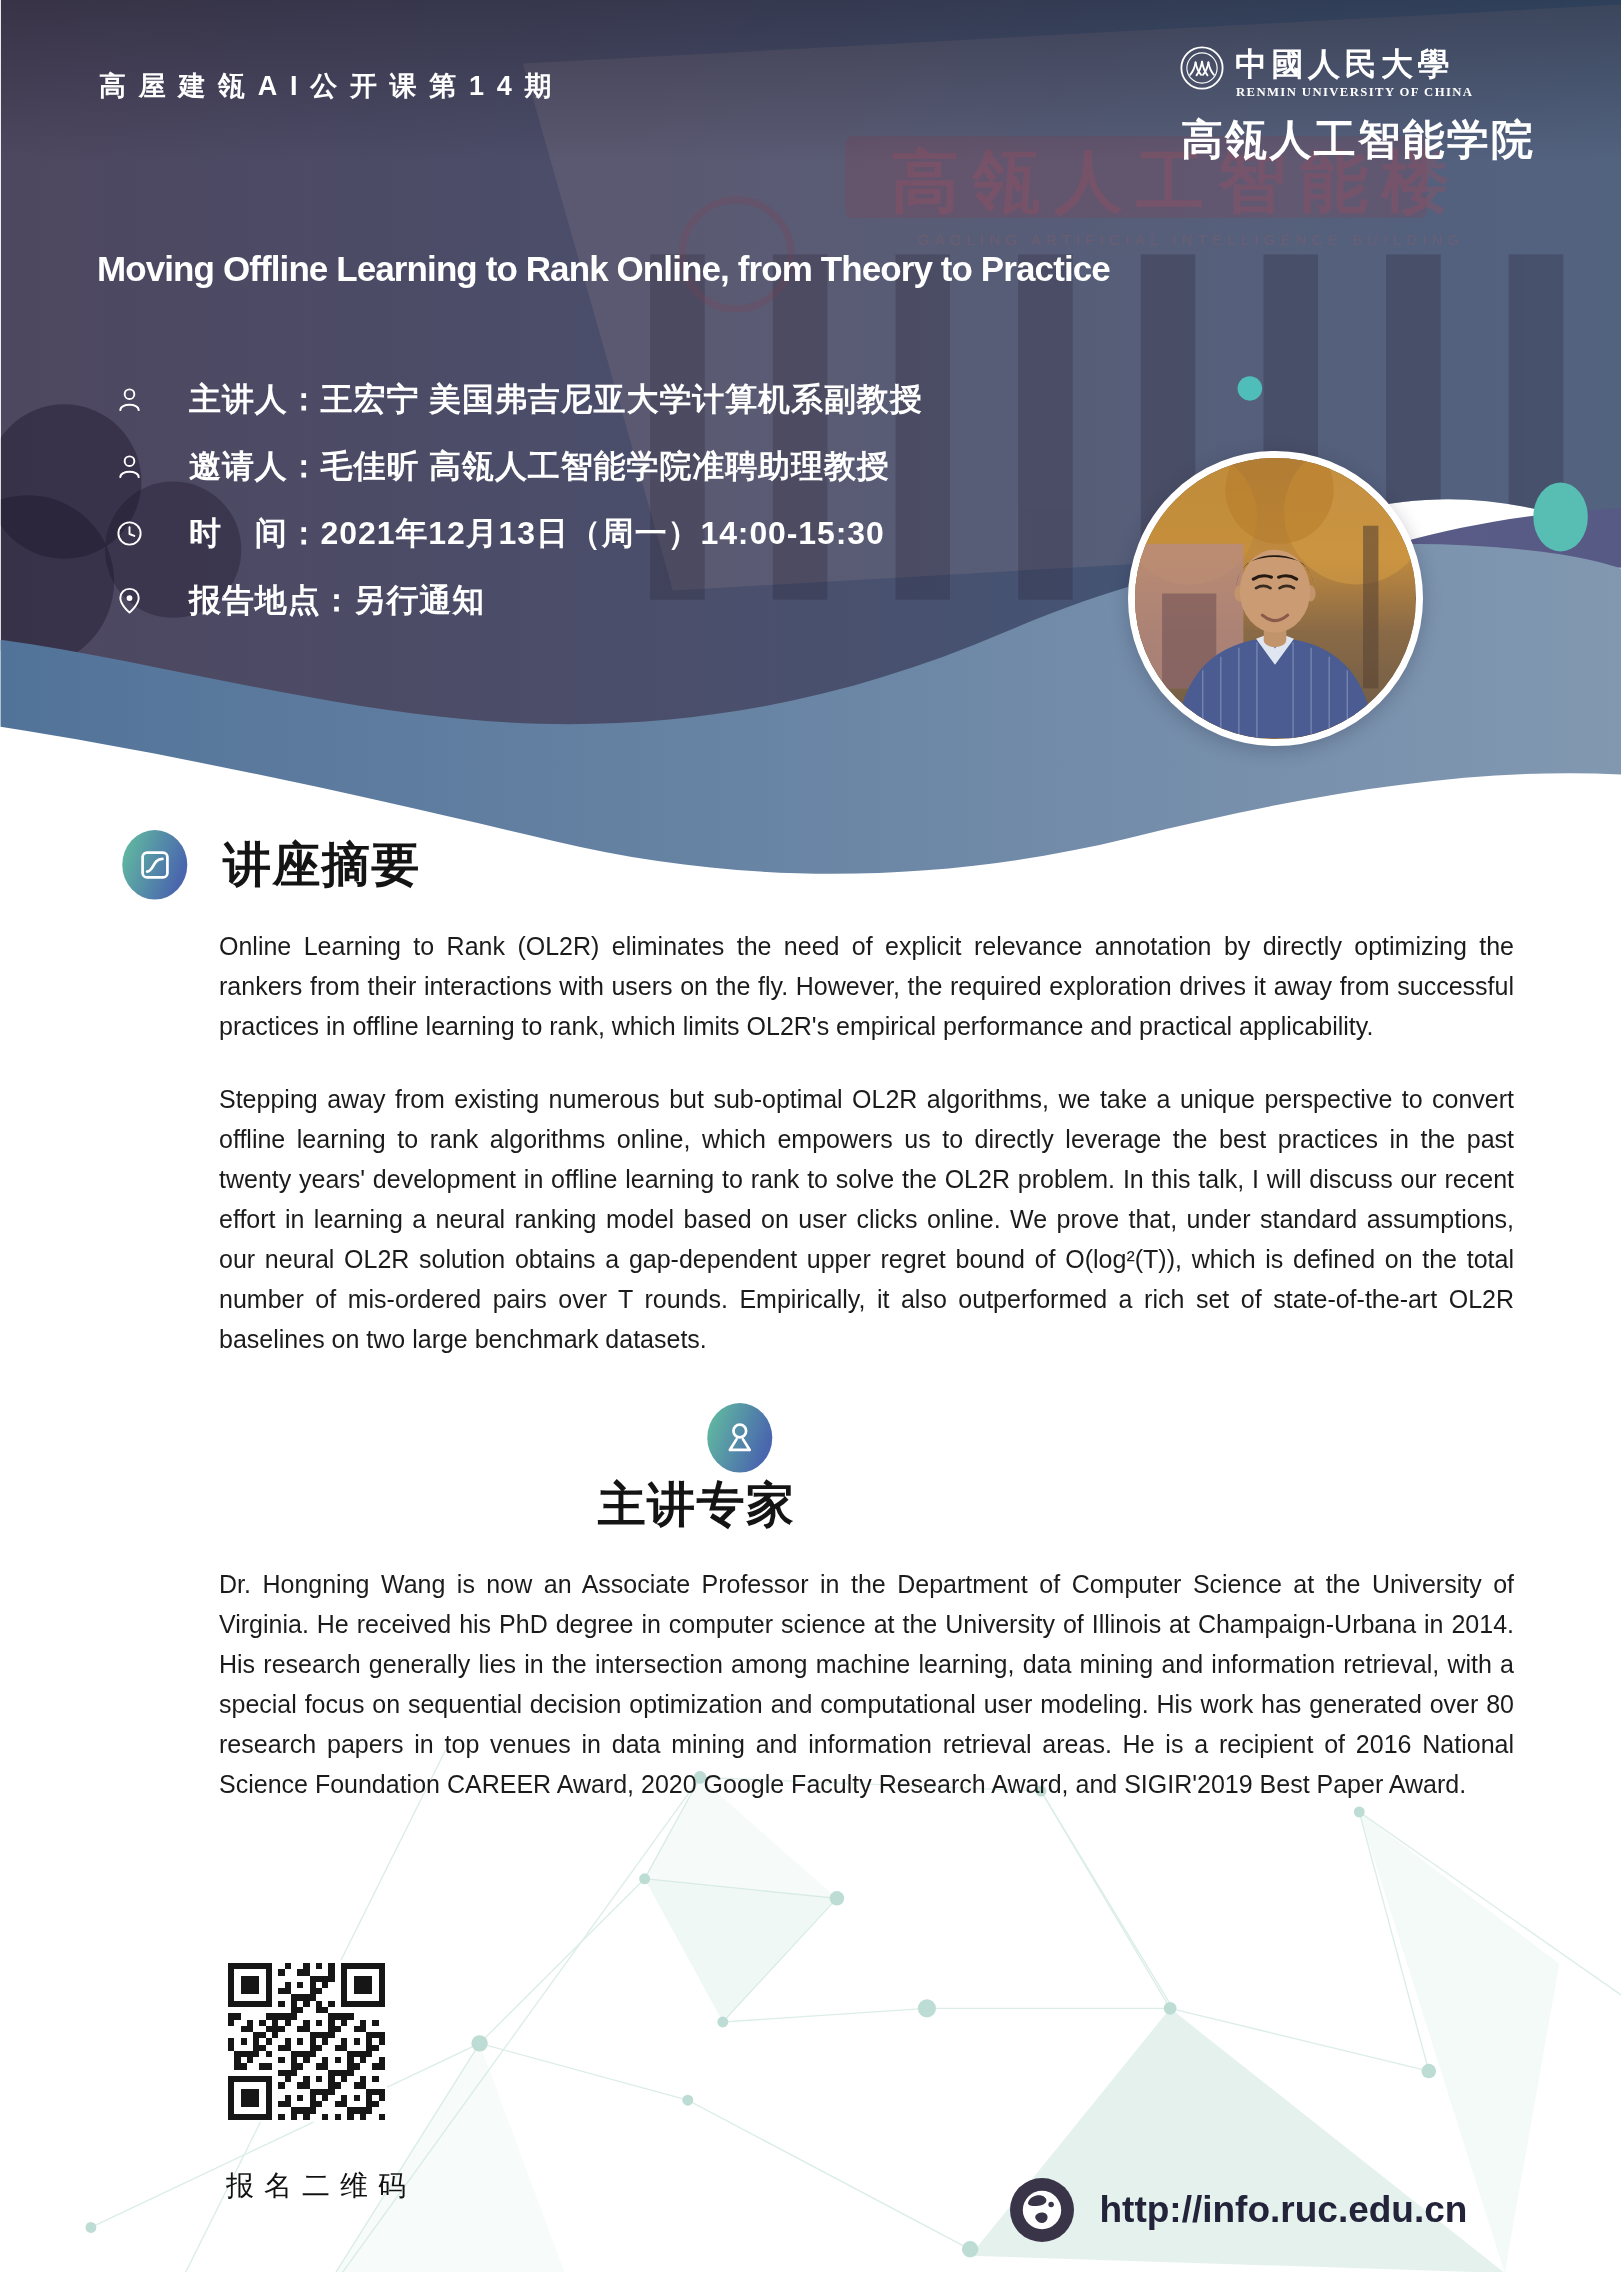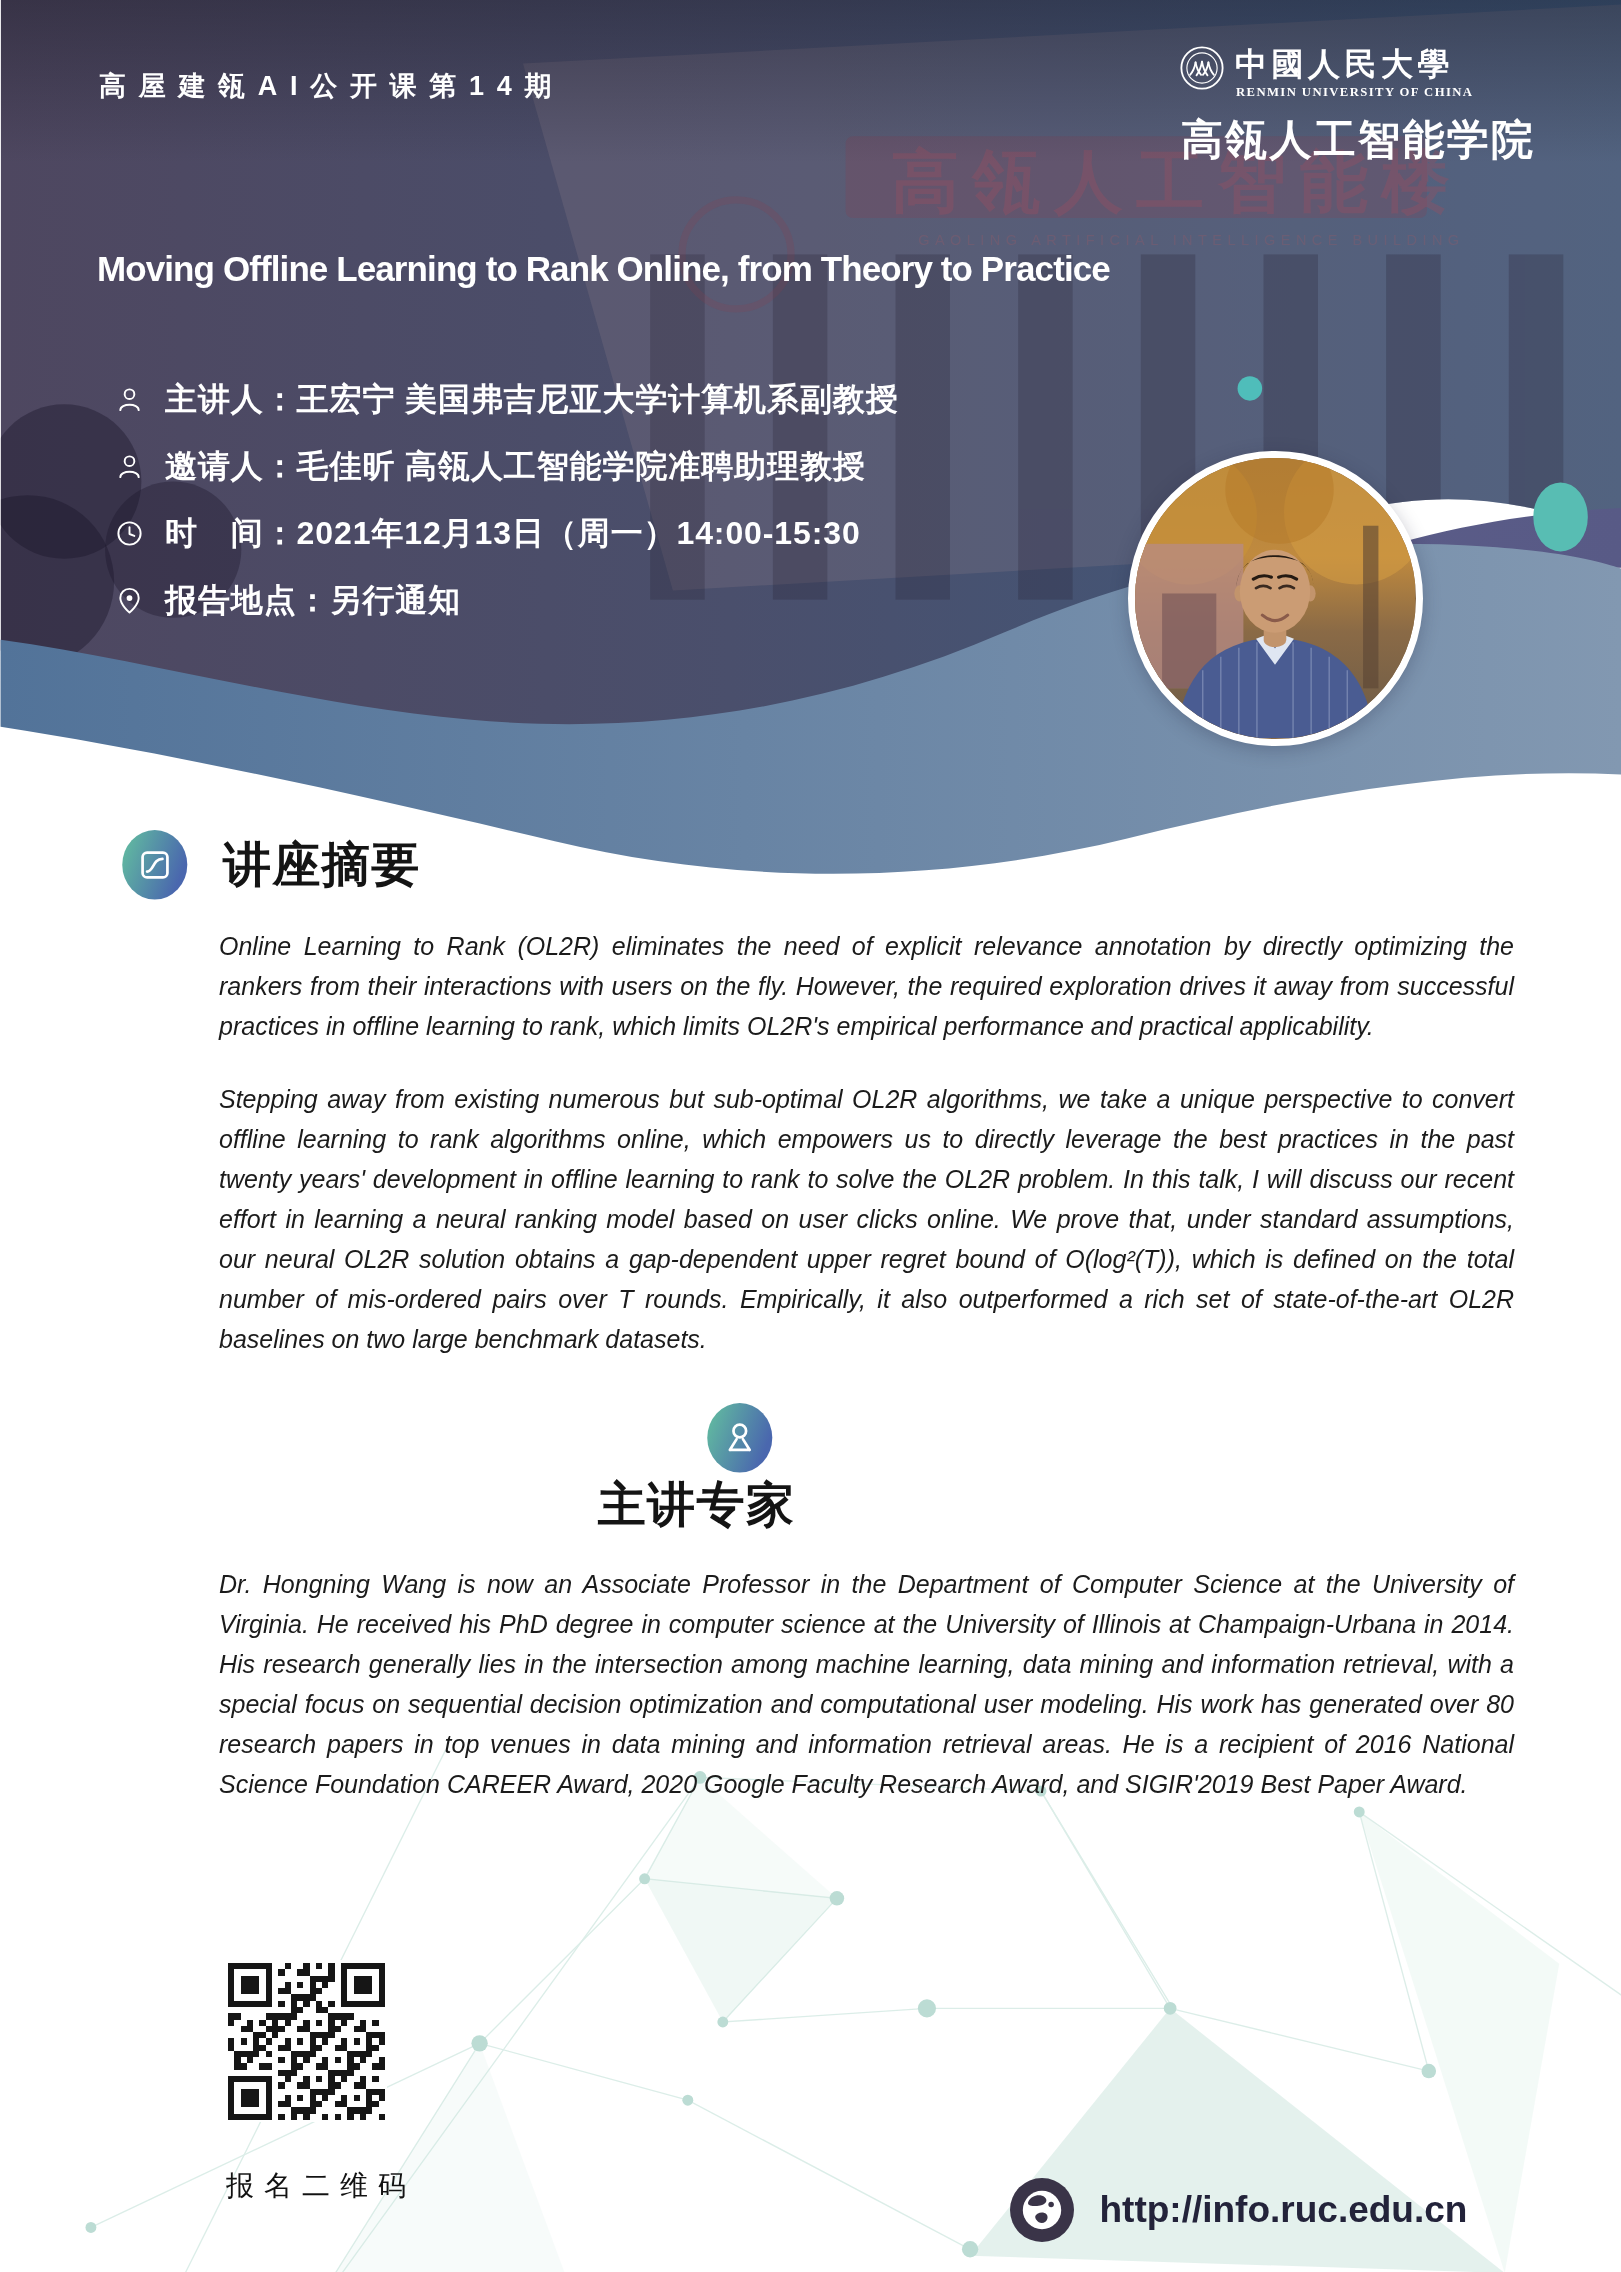--- a/index.html
+++ b/index.html
@@ -21,36 +21,36 @@
     font-size:32px;font-weight:700;letter-spacing:4.5px;white-space:nowrap;}
   .uni-en{position:absolute;left:56px;top:45px;font-family:"Liberation Serif",serif;
     font-size:12.7px;font-weight:700;letter-spacing:1.4px;white-space:nowrap;}
   .school{position:absolute;left:0.9px;top:72px;font-size:42px;font-weight:700;letter-spacing:2.3px;white-space:nowrap;}
   .title{
     position:absolute;left:97px;top:249px;color:#ffffff;
     font-size:35px;font-weight:700;letter-spacing:-0.9px;white-space:nowrap;
   }
   .info{position:absolute;left:115px;top:366px;}
   .info-row{display:flex;align-items:center;height:67px;color:#ffffff;
-    font-size:32px;font-weight:600;letter-spacing:0.9px;white-space:nowrap;}
+    font-size:32px;font-weight:600;letter-spacing:0.9px;white-space:nowrap;gap:24px;}
   .info-row svg{margin-right:21px;flex:none;}
   .photo{
     position:absolute;left:1128px;top:451px;width:295px;height:295px;border-radius:50%;
     border:7.3px solid #ffffff;box-sizing:border-box;overflow:hidden;background:#8a6a46;
     box-shadow:0 4.5px 18px rgba(30,30,60,0.25);
   }
 
   
   #content{position:absolute;left:0;top:830px;width:1360px;}
   .sec-head{display:flex;align-items:center;}
   .sec-head .icon{margin-left:120px;flex:none;}
   .sec-head .txt{margin-left:33px;font-size:48px;font-weight:700;color:#141414;letter-spacing:1.4px;}
   .para{
     margin:0 108px 0 219px;width:1295px;box-sizing:border-box;
-    font-size:25px;line-height:40px;text-align:justify;color:#1b1b1b;font-style:italic;
+    font-size:25px;line-height:40px;text-align:justify;color:#1b1b1b;
   }
   .p-first{margin-top:26px;}
   .p-next{margin-top:33px;}
   .sec-gap{margin-top:44px;flex-direction:column;}
   .bio-gap{margin-top:27px;}
 
   
   .decor-svg{position:absolute;left:0;top:1750px;pointer-events:none;}
   .qr-wrap{position:absolute;left:225px;top:1960px;background:#ffffff;padding:2.7px;}
   .qr-caption{position:absolute;left:226px;top:2167px;font-size:28px;font-weight:500;

